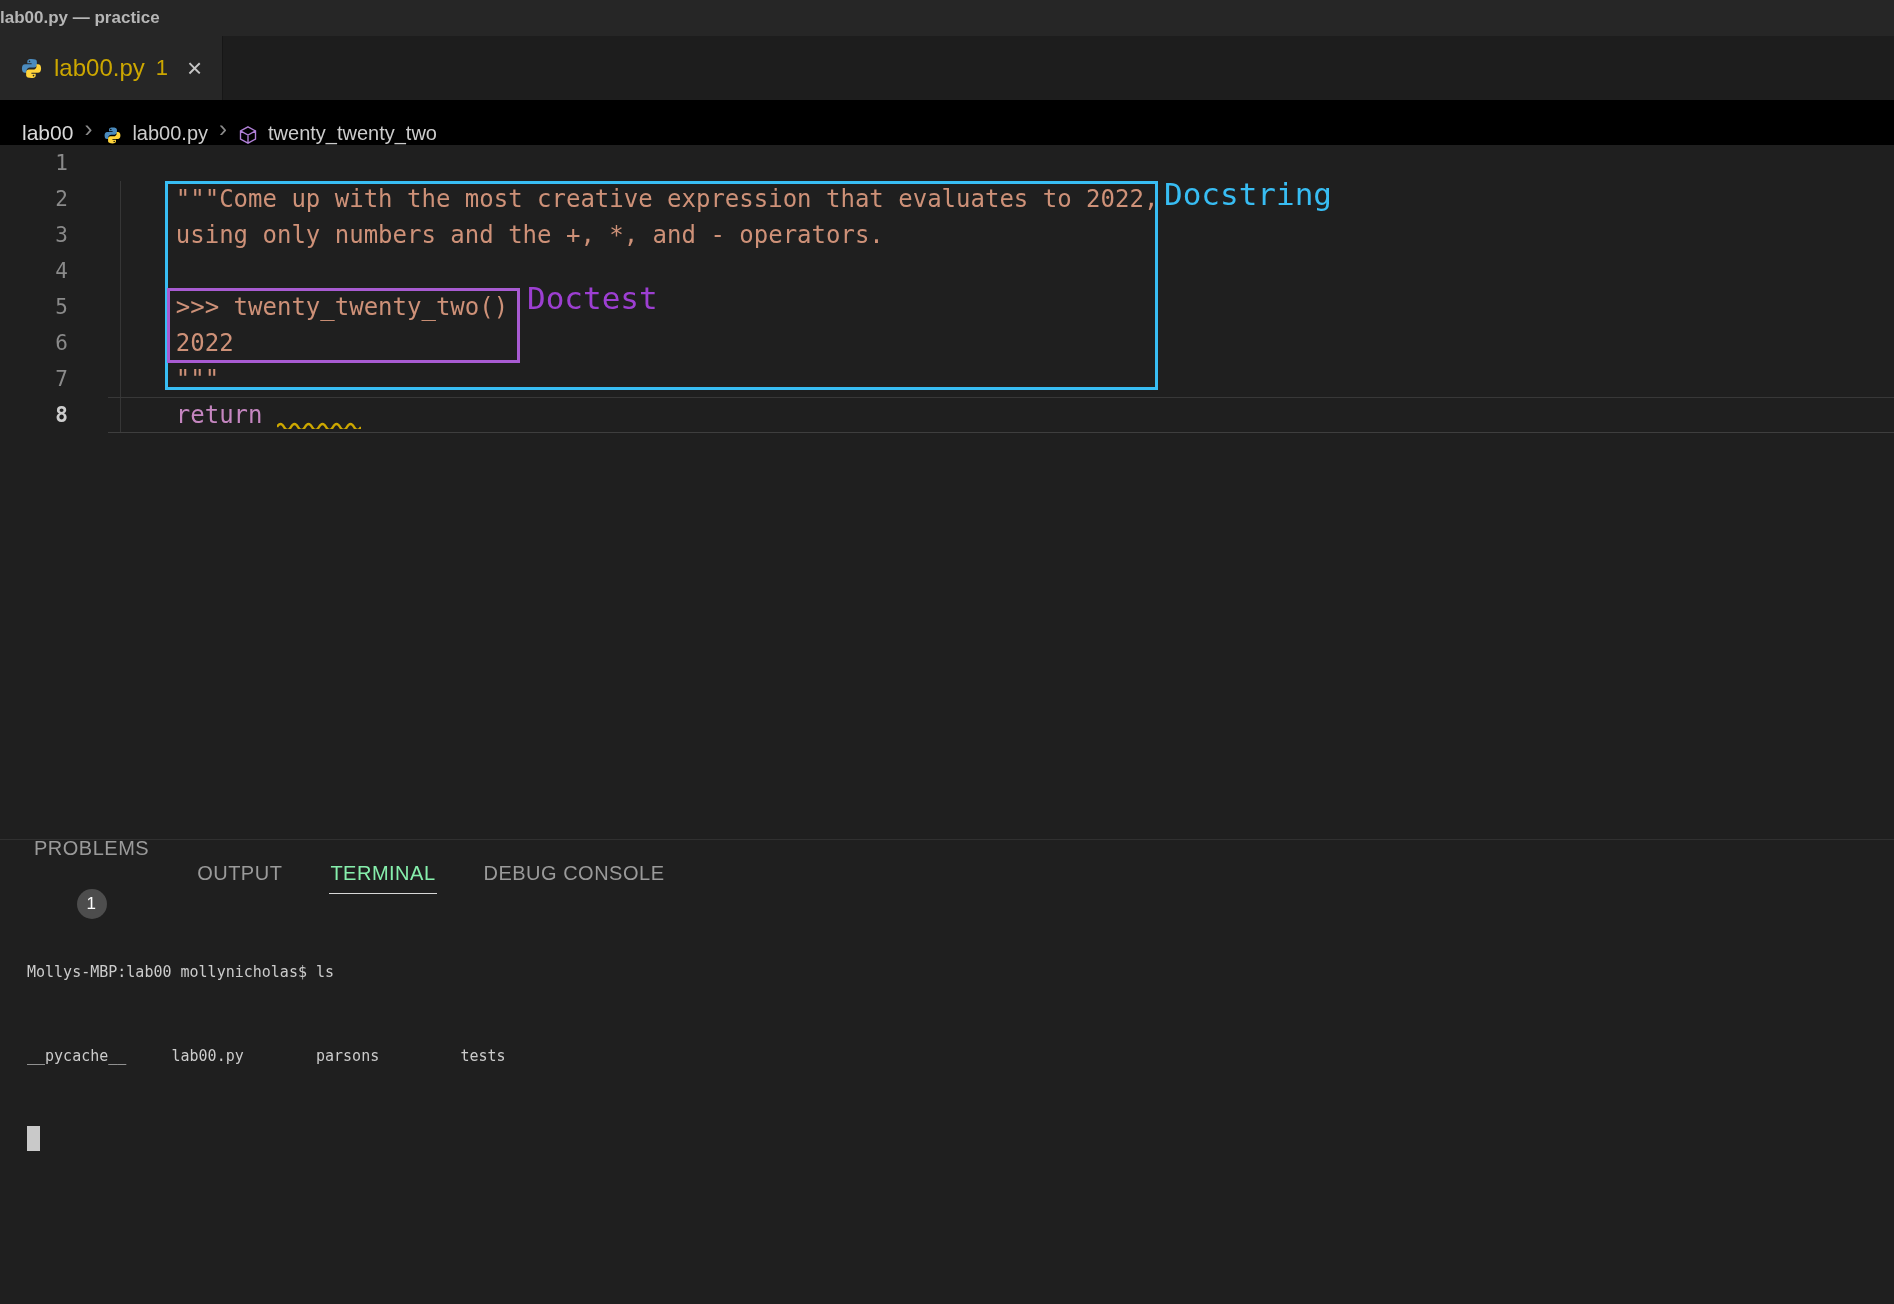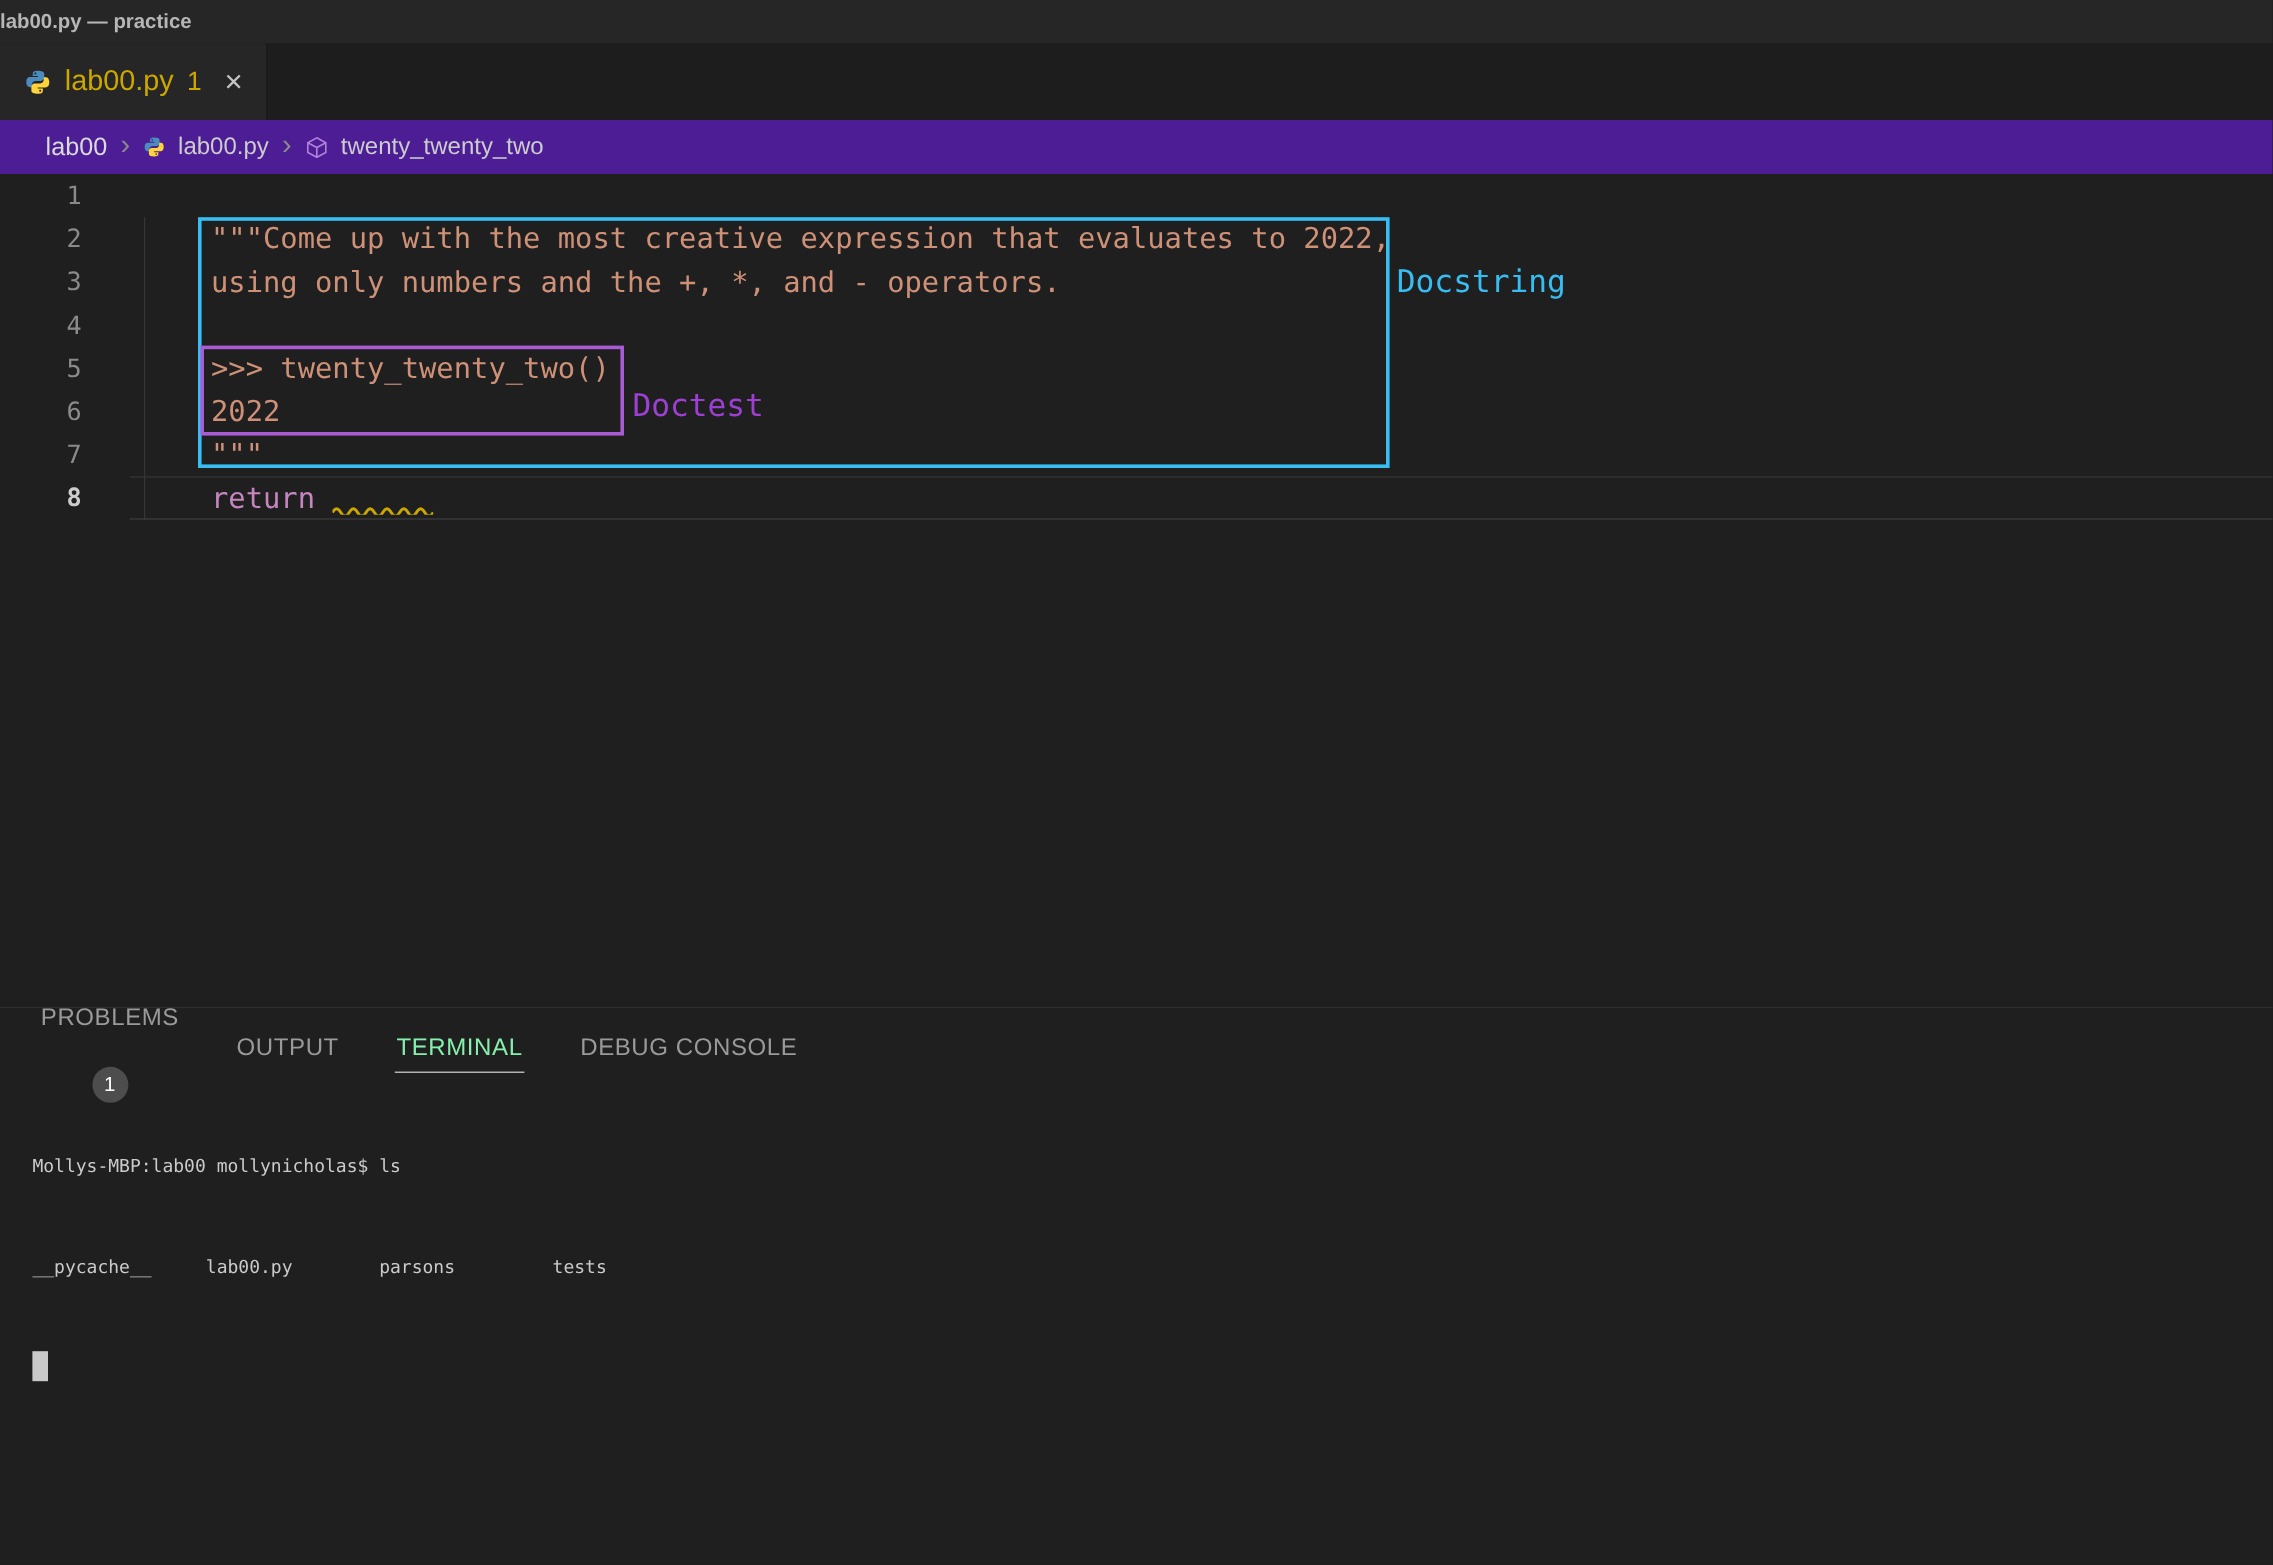--- a/index.html
+++ b/index.html
@@ -21,22 +21,22 @@
   .tab {
     height:64px; display:flex; align-items:center; gap:11px;
     padding:0 20px; background:#262626; border-right:1px solid #161616;
   }
   .tab-label { font-size:24px; color:#cca700; }
   .tab-badge { font-size:22px; color:#cca700; }
   .tab-close { font-size:26px; color:#c5c5c5; margin-left:8px; cursor:pointer; line-height:1; }
 
   
   .breadcrumb {
-    height:45px; display:flex; align-items:center; gap:10px;
-    padding-left:38px; font-size:20px; color:#cccccc; background:#4c1d95;
+    height:45px; display:flex; align-items:flex-end; gap:10px;
+    padding-left:22px; font-size:20px; color:#cccccc; background:#000000;
   }
   .bc-first { color:#dadada; font-size:21px; }
   .bc-sep { color:#8a8a8a; font-size:24px; line-height:1; padding:0 1px 4px; }
   .bc-icon { display:flex; align-items:center; }
 
   
   .editor {
     position:relative; height:694px; background:#1f1f1f;
     font-family:"DejaVu Sans Mono", monospace; font-size:24px;
   }
@@ -60,21 +60,21 @@
     position:absolute; left:108px; right:0; top:252px; height:36px;
     border-top:1px solid #383838; border-bottom:1px solid #3e3e3e;
     pointer-events:none;
   }
   .squiggle { vertical-align:-6px; }
 
   
   .ann-box { position:absolute; pointer-events:none; }
   .docstring-box { left:165px; top:36px; width:993px; height:209px; border:3px solid #38bdf3; }
   .doctest-box   { left:167px; top:143px; width:353px; height:75px; border:3px solid #a85bd2; }
-  .ann-label { position:absolute; font-size:26px; pointer-events:none; font-weight:400;margin-top:44px; }
+  .ann-label { position:absolute; font-size:31px; pointer-events:none; font-weight:400; }
   .docstring-label { left:1164px; top:31px; color:#38bdf3; }
   .doctest-label   { left:527px;  top:135px; color:#9d3fd2; }
 
   
   .panel { height:465px; background:#1f1f1f; border-top:1px solid #303030; }
   .ptabs {
     height:60px; display:flex; align-items:center; gap:46px;
     padding-left:33px; font-size:20px; letter-spacing:0.5px; color:#9a9a9a;
   }
   .ptab { padding:16px 1px 8px; border-bottom:1px solid transparent; cursor:pointer; }

